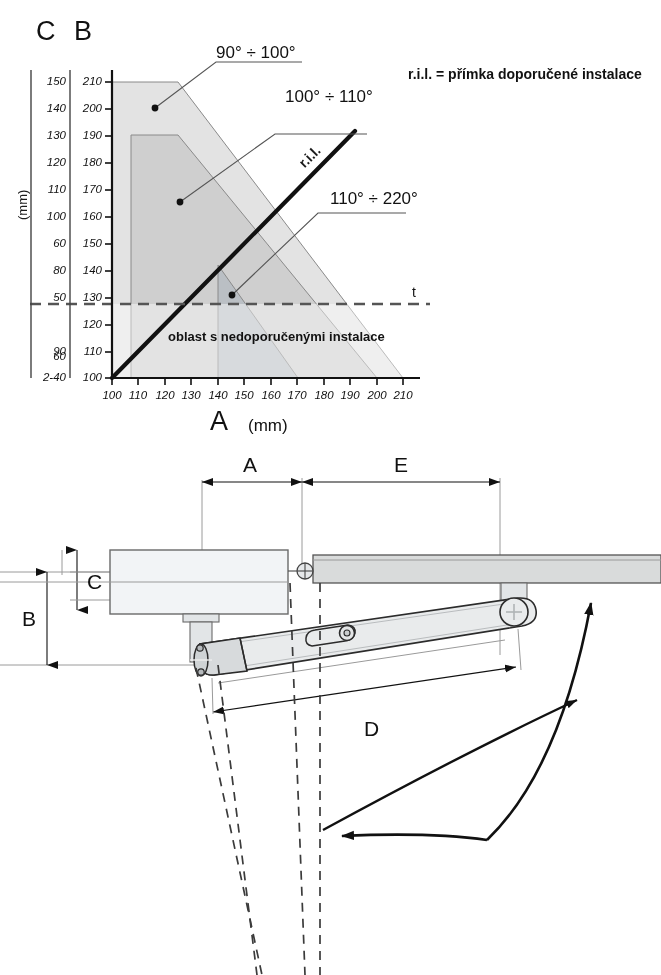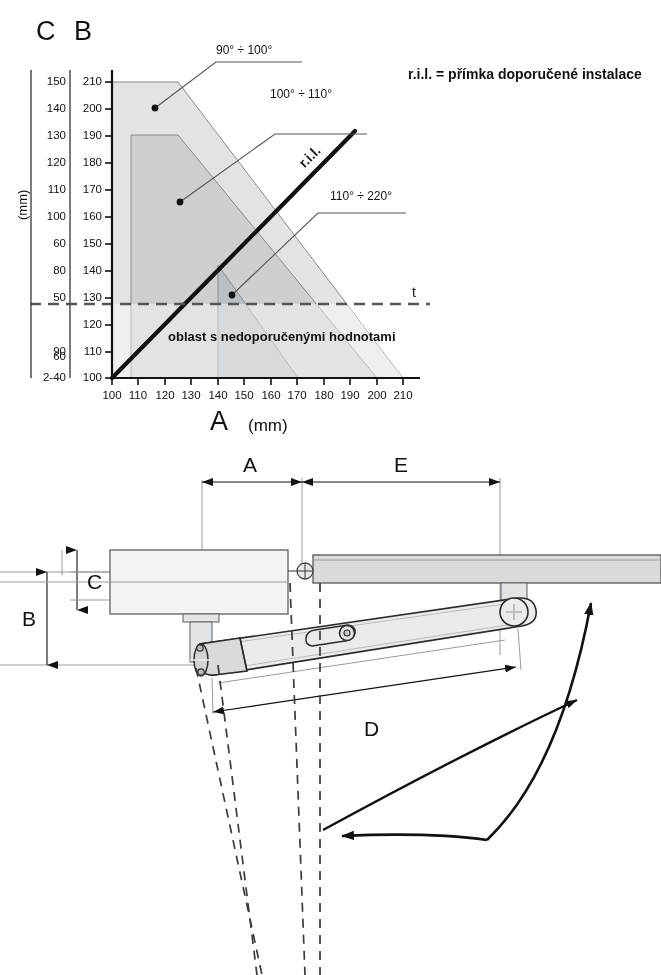--- a/index.html
+++ b/index.html
@@ -3,24 +3,24 @@
 <meta charset="utf-8">
 <style>
   html,body{margin:0;padding:0;background:#ffffff;}
   body{width:661px;height:975px;position:relative;overflow:hidden;
        font-family:"Liberation Sans","DejaVu Sans",sans-serif;color:#1a1a1a;}
   #root{position:absolute;inset:0;width:661px;height:975px;}
   .abs{position:absolute;}
   svg{display:block;}
   .txt{position:absolute;white-space:nowrap;line-height:1;}
   .axis-title{font-size:27px;font-weight:400;color:#111;}
-  .tick{font-size:11.5px;color:#111;text-align:right;}
+  .tick{font-size:11.5px;color:#111;text-align:right;font-style:italic;}
   .mm{font-size:13px;color:#111;}
   .legend{font-size:14px;font-weight:bold;color:#111;}
-  .anglelab{font-size:12px;color:#111;}
+  .anglelab{font-size:17px;color:#111;}
   .region-lab{font-size:13px;font-weight:bold;color:#111;}
   .tlab{font-size:14px;color:#111;}
   .dimlab{font-size:21px;color:#111;}
   .rot-mm{transform:rotate(-90deg);transform-origin:left top;font-size:13px;}
   .ril{font-size:14px;font-weight:bold;}
 </style>
 </head>
 <body>
 
 <div id="root">
@@ -135,28 +135,28 @@
     <div class="txt tick" style="left:281px;top:390px;width:32px;text-align:center;">170</div>
     <div class="txt tick" style="left:308px;top:390px;width:32px;text-align:center;">180</div>
     <div class="txt tick" style="left:334px;top:390px;width:32px;text-align:center;">190</div>
     <div class="txt tick" style="left:361px;top:390px;width:32px;text-align:center;">200</div>
     <div class="txt tick" style="left:387px;top:390px;width:32px;text-align:center;">210</div>
 
     <div class="txt axis-title" style="left:210px;top:408px;">A</div>
     <div class="txt mm" style="left:248px;top:417px;font-size:17px;">(mm)</div>
 
     <div class="txt anglelab" style="left:216px;top:44px;">90° ÷ 100°</div>
-    <div class="txt anglelab" style="left:270px;top:88px;">100° ÷ 110°</div>
+    <div class="txt anglelab" style="left:285px;top:88px;">100° ÷ 110°</div>
     <div class="txt anglelab" style="left:330px;top:190px;">110° ÷ 220°</div>
 
     <div class="txt ril" style="left:296px;top:160px;transform:rotate(-45deg);transform-origin:left top;">r.i.l.</div>
 
     <div class="txt tlab" style="left:412px;top:285px;">t</div>
 
-    <div class="txt region-lab" style="left:168px;top:330px;">oblast s nedoporučenými hodnotami</div>
+    <div class="txt region-lab" style="left:168px;top:330px;">oblast s nedoporučenými instalace</div>
 
     <div class="txt legend" style="left:408px;top:67px;">r.i.l. = přímka doporučené instalace</div>
   </div>
 
   <div class="abs" style="left:0;top:440px;width:661px;height:535px;">
     <svg width="661" height="535" viewBox="0 0 661 535">
       <defs>
         <marker id="arrR" markerWidth="12" markerHeight="9" refX="11" refY="4.5" orient="auto" markerUnits="userSpaceOnUse">
           <path d="M0,0.6 L11,4.5 L0,8.4 z" fill="#111"></path>
         </marker>

